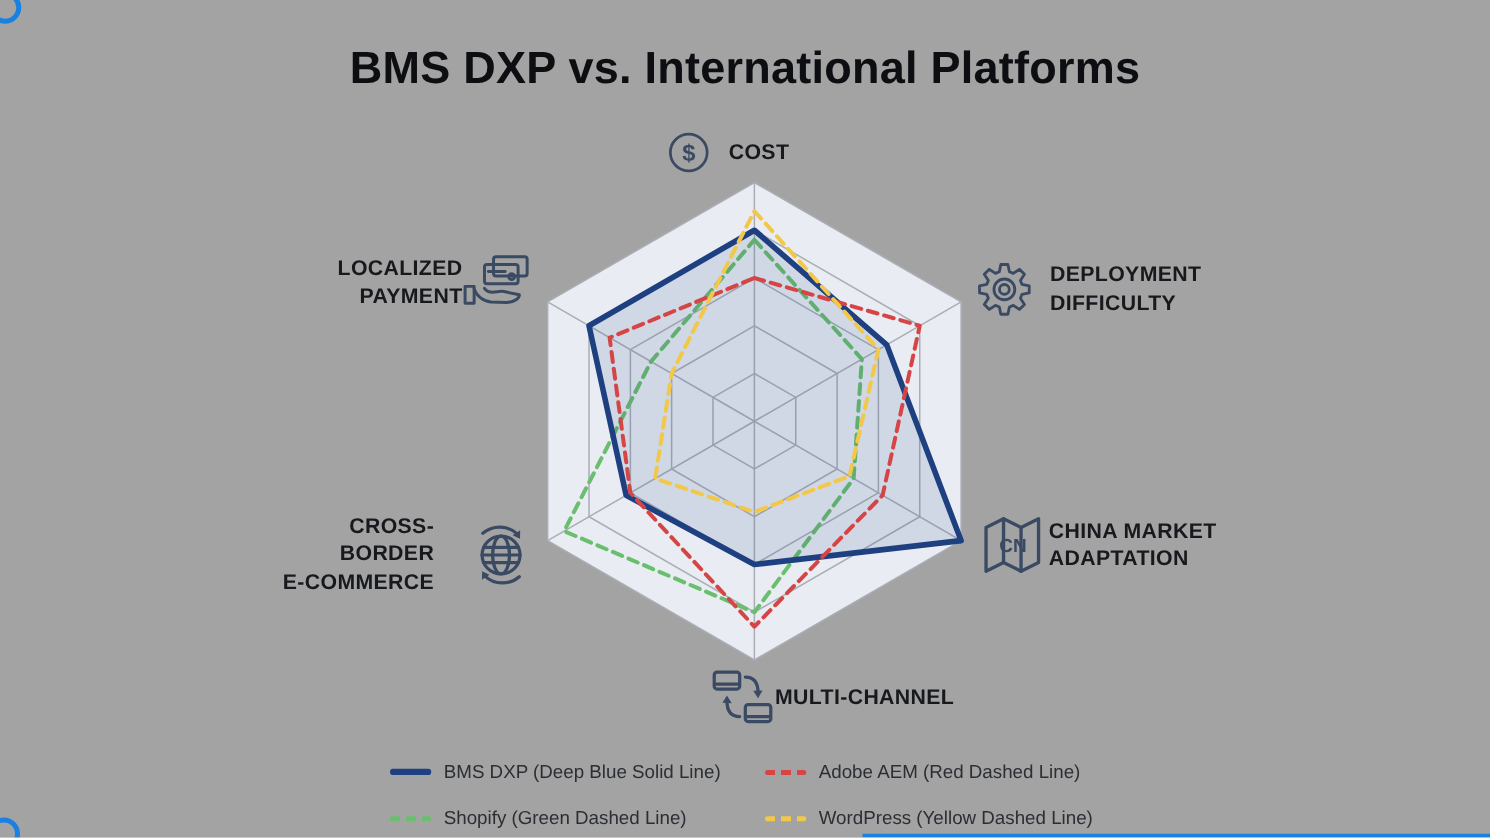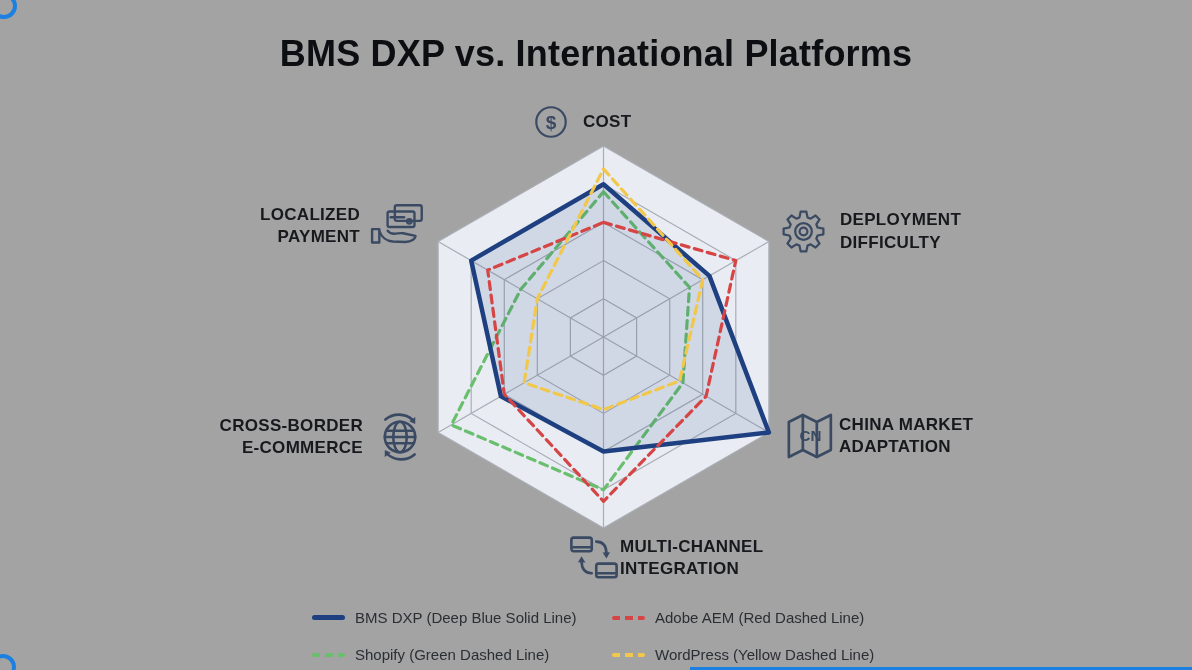--- a/index.html
+++ b/index.html
@@ -8,23 +8,23 @@
   #radar-svg{position:absolute;left:0;top:0;}
   .page-title{position:absolute;left:0;top:33px;width:100%;text-align:center;
               font-size:36px;font-weight:800;letter-spacing:0.2px;color:#0c0e11;}
   .axis-label{position:absolute;display:flex;align-items:center;}
   .axis-label .txt{font-size:17px;font-weight:700;line-height:1.32;color:#17191d;letter-spacing:0.3px;}
   .axis-label .txt span{display:block;}
   .pos-cost{left:532px;top:103px;gap:13px;}
   .pos-deploy{left:780px;top:208px;gap:13px;}
   .pos-china{left:783px;top:408px;gap:0;}
   .pos-multi{left:568px;top:533px;gap:0;}
-  .pos-cross{left:210px;top:410px;width:217px;justify-content:flex-end;gap:10px;}
+  .pos-cross{left:210px;top:410px;width:217px;justify-content:flex-end;gap:28px;}
   .pos-cross .txt{text-align:right;}
-  .pos-localized{left:223px;top:203px;width:207px;justify-content:flex-end;gap:10px;}
+  .pos-localized{left:223px;top:203px;width:207px;justify-content:flex-end;}
   .pos-localized .txt{text-align:right;}
   .ic .st{stroke:#3b4a63;fill:none;stroke-width:2.3;stroke-linejoin:round;stroke-linecap:round;}
   .ic .fl{fill:#3b4a63;stroke:none;font-family:"Liberation Sans",sans-serif;font-weight:700;}
   .legend{position:absolute;left:50%;transform:translateX(-50%);top:609px;display:grid;
           grid-template-columns:300px 268px;row-gap:20px;}
   .legend-item{display:flex;align-items:center;gap:10px;font-size:15px;color:#2b2e33;}
   .swatch{width:33px;height:4px;border-radius:3px;background:var(--c,#888);flex:0 0 auto;}
   .swatch.solid{height:5.5px;}
   .swatch.dashed{background:repeating-linear-gradient(90deg,var(--c,#888) 0 8px,transparent 8px 13px);}
   .corner{position:absolute;border:4px solid #1b80e0;border-radius:50%;width:18px;height:18px;}
@@ -97,21 +97,20 @@
       <path class="st" d="M4.5,12.5 L19.5,12.5"></path>
       <rect class="st" x="25" y="27" width="18" height="12" rx="2"></rect>
       <path class="st" d="M26.5,35.5 L41.5,35.5"></path>
       <path class="st" d="M25,7.5 C31,7.5 34,11.5 34,18.5"></path>
       <path class="fl" d="M34,22.5 L30.6,17.2 L37.2,17 Z"></path>
       <path class="st" d="M21,35.5 C15,35.5 12,31.5 12,24.5"></path>
       <path class="fl" d="M12,20.5 L8.8,25.8 L15.4,26 Z"></path>
     </svg>
     <div class="txt">
       <span>MULTI-CHANNEL</span>
-      <span>INTEGRATION</span>
     </div>
   </div>
 
   <div class="axis-label pos-cross">
     <div class="txt">
       <span>CROSS-BORDER</span>
       <span>E-COMMERCE</span>
     </div>
     <svg class="ic" width="54" height="54" viewBox="0 0 46 48">
       <circle class="st" cx="23" cy="24" r="13.5"></circle>

